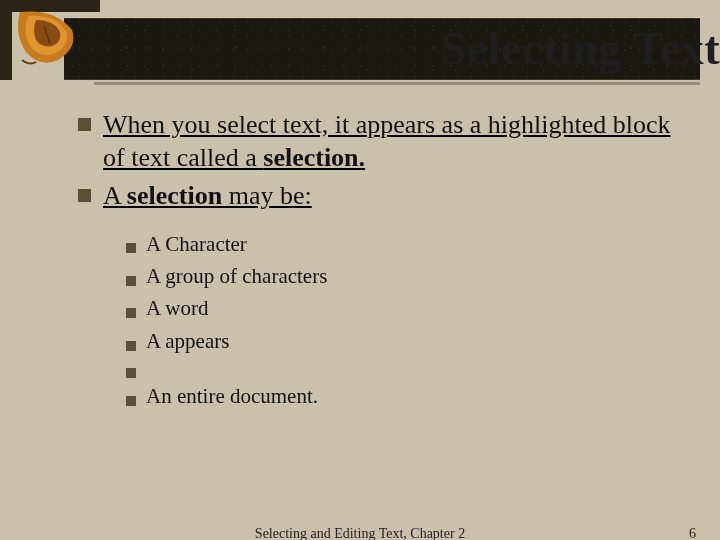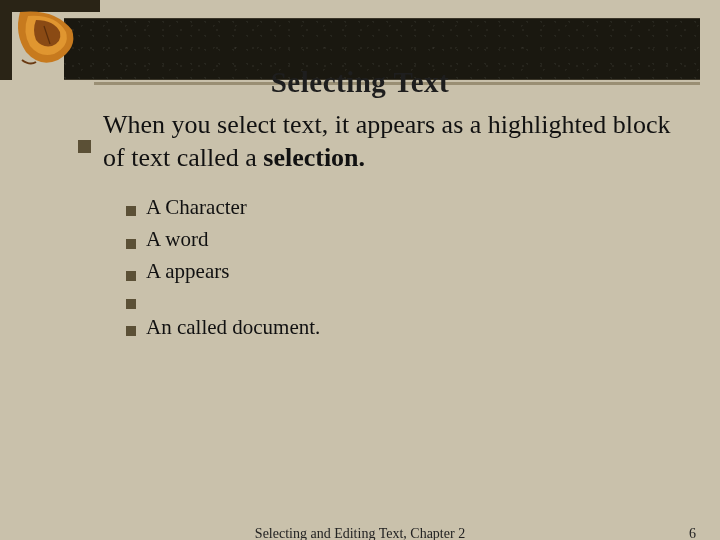--- a/index.html
+++ b/index.html
@@ -42,38 +42,38 @@
     top: 82px;
     height: 3px;
     background: #9a8f74;
     z-index: 1;
   }
   .title-text {
     position: absolute;
     top: 22px;
     left: 0;
     right: 0;
-    text-align: center;
-    font-size: 29px;
+    text-align: right;
+    font-size: 46px;
     font-weight: bold;
     color: #1e1e1e;
     z-index: 3;
     letter-spacing: 0.5px;
-    margin-top: 44px;
   }
   .content {
     position: absolute;
     top: 108px;
     left: 78px;
     right: 38px;
   }
   .bullet-item {
     display: flex;
-    align-items: center;
+    align-items: flex-start;
     margin-bottom: 4px;
+    text-decoration: underline;
   }
   .bullet-sq {
     width: 13px;
     height: 13px;
     background: #5b5036;
     flex-shrink: 0;
     margin-top: 10px;
     margin-right: 12px;
   }
   .bullet-text {
@@ -143,40 +143,50 @@
 
 <div class="content">
 
   <div class="bullet-item">
     <div class="bullet-sq"></div>
     <div class="bullet-text">
       <span>When you select text, it appears as a highlighted block of text called a </span><span class="bold">selection.</span><span></span>
     </div>
   </div>
 
+  <div class="bullet-item">
+    <div class="bullet-sq"></div>
+    <div class="bullet-text">
+      <span>A </span><span class="bold">selection</span><span> may be:</span>
+    </div>
+  </div>
 
   <div class="sublist">
     <div class="sub-item">
       <div class="sub-sq"></div>
       <div class="sub-text">A Character</div>
+    </div>
+    <div class="sub-item">
+      <div class="sub-sq"></div>
+      <div class="sub-text">A group of characters</div>
     </div>
     <div class="sub-item">
       <div class="sub-sq"></div>
       <div class="sub-text">A word</div>
     </div>
     <div class="sub-item">
       <div class="sub-sq"></div>
       <div class="sub-text">A appears</div>
     </div>
     <div class="sub-item">
       <div class="sub-sq"></div>
     </div>
     <div class="sub-item">
       <div class="sub-sq"></div>
-      <div class="sub-text">An called document.</div>
+      <div class="sub-text">An entire document.</div>
     </div>
   </div>
 
 </div>
 
 <div class="footer">
   <div class="footer-center">Selecting and Editing Text, Chapter 2</div>
   <div class="footer-right">6</div>
 </div>
 

